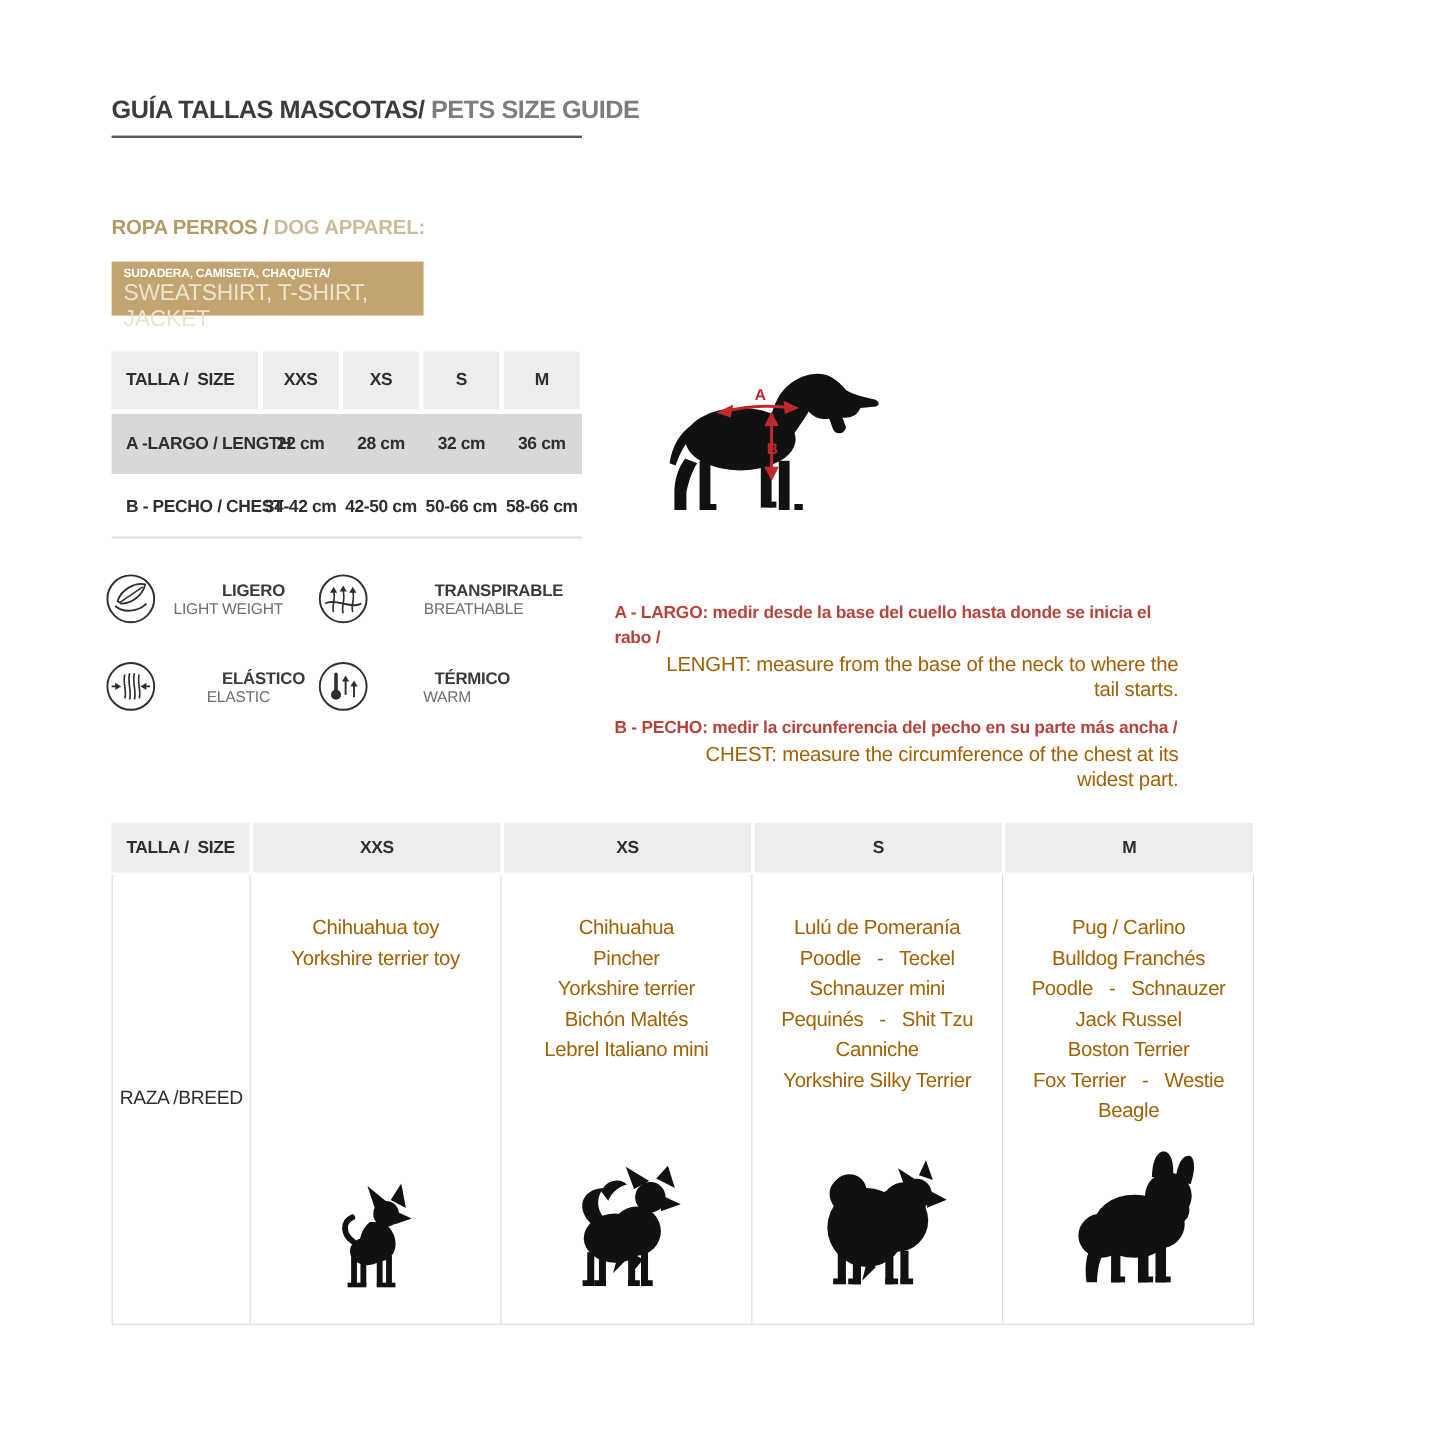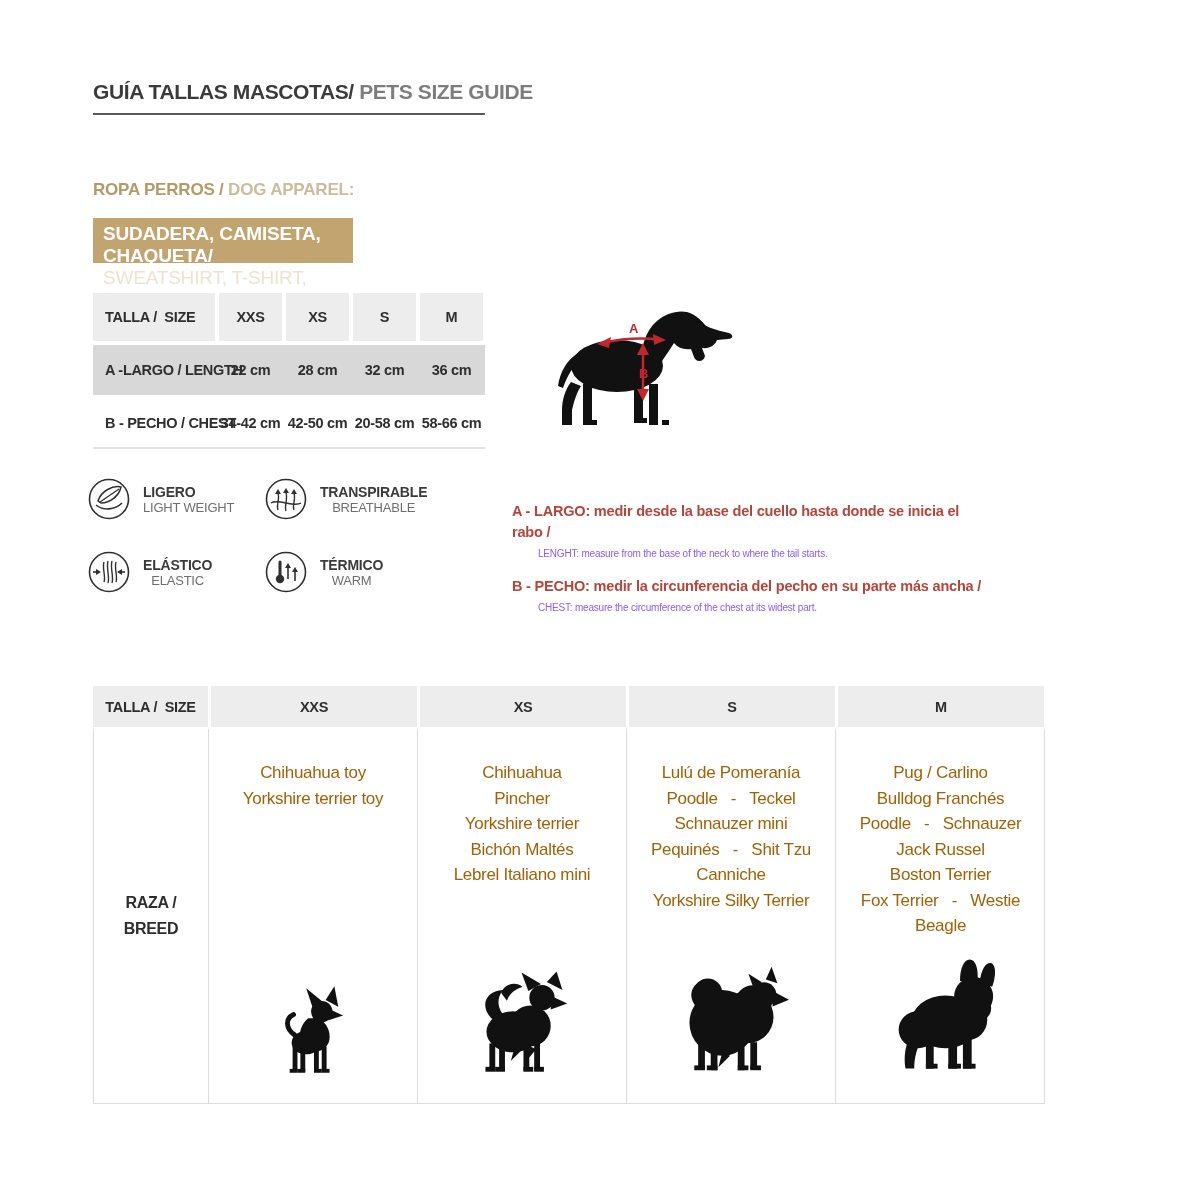--- a/index.html
+++ b/index.html
@@ -11,57 +11,57 @@
   .title { position:absolute; left:93px; top:80px; font-size:21px; font-weight:bold; letter-spacing:-0.4px; white-space:pre; }
   .title .t-es { color:#3b3b3b; }
   .title .t-en { color:#7d7d7d; }
   .title-rule { position:absolute; left:93px; top:113px; width:392px; height:2px; background:#5a5a5a; }
   .subtitle { position:absolute; left:93px; top:139px; font-size:17px; font-weight:bold; letter-spacing:-0.2px; white-space:pre;margin-top:41px; }
   .subtitle .s-es { color:#b39a66; }
   .subtitle .s-en { color:#cbbd9b; }
 
   
   .cat-box { position:absolute; left:93px; top:218px; width:260px; height:45px; background:#c2a471; padding:5px 10px 0 10px; }
-  .cat-box .c1 { color:#ffffff; font-weight:bold; font-size:19px; letter-spacing:-0.2px; }
+  .cat-box .c1 { color:#ffffff; font-weight:bold; font-size:10px; letter-spacing:-0.2px; }
   .cat-box .c2 { color:#ece4cf; font-size:19px; letter-spacing:-0.2px; }
 
   
   .size-table { position:absolute; left:93px; top:293px; width:392px; }
   .st-row { display:grid; grid-template-columns:122px 63px 63px 63px 63px; column-gap:4px; }
   .st-head .cell { background:#ededed; height:48px; }
   .cell { display:flex; align-items:center; justify-content:center; font-weight:bold; font-size:14.5px; color:#2e2e2e; letter-spacing:-0.3px; white-space:pre; }
   .cell.lbl { justify-content:flex-start; padding-left:12px; }
   .st-a { margin-top:4px; background:#d8d8d8; height:50px; }
   .st-b { margin-top:4px; height:50px; border-bottom:2px solid #e3e3e3; }
 
   
   .diagram { position:absolute; left:545px; top:298px; width:220px; height:150px; }
 
   
   .feature { position:absolute; display:flex; align-items:center; gap:13px; }
-  .feature .txt .f1 { font-weight:bold; font-size:14px; color:#3a3a3a; letter-spacing:-0.2px; }
+  .feature .txt .f1 { font-weight:bold; font-size:14px; color:#3a3a3a; letter-spacing:-0.2px;margin-left:42px; }
   .feature .txt .f2 { font-size:13px; color:#6e6e6e; letter-spacing:-0.2px;text-align:center; }
   #feat-0 { left:88px; top:478px; }
   #feat-1 { left:265px; top:478px; }
   #feat-2 { left:88px; top:551px; }
   #feat-3 { left:265px; top:551px; }
 
   
   .notes { position:absolute; left:512px; top:501px; width:470px; }
   .note .es { font-weight:bold; font-size:14.5px; color:#b5453b; line-height:21px; letter-spacing:-0.2px; }
-  .note .en { font-size:10px; color:#8b5cf6; line-height:21px; margin-left:26px; letter-spacing:-0.2px; }
+  .note .en { font-size:17px; color:#a16207; line-height:21px; margin-left:26px; letter-spacing:-0.2px;text-align:right; }
 
   
   .breed-table { position:absolute; left:93px; top:686px; width:952px; }
   .bt-head { display:grid; grid-template-columns:115px 206px 206px 206px 206px; column-gap:3px; }
   .bt-head .cell { background:#ededed; height:41px; font-size:14.5px; }
   .bt-body { margin-top:2px; display:grid; grid-template-columns:115px 209px 209px 209px 209px; height:375px; border:1px solid #dcdcdc; border-top:none; }
   .bt-cell { position:relative; border-right:1px solid #dcdcdc; padding-top:31px; text-align:center; }
   .bt-cell:last-child { border-right:none; }
-  .raza-cell { display:flex; flex-direction:column; align-items:center; justify-content:center; padding-top:0; font-weight:bold; font-size:16px; line-height:26px; color:#2d2d2d; letter-spacing:-0.3px; }
+  .raza-cell { display:flex; flex-direction:row; align-items:center; justify-content:center; padding-top:0; font-weight:normal; font-size:16px; line-height:26px; color:#2d2d2d; letter-spacing:-0.3px; }
   .breed-line { font-size:17px; line-height:25.5px; color:#a16207; letter-spacing:-0.3px; white-space:pre; }
   .dog-slot { position:absolute; bottom:26px; left:0; width:100%; display:flex; justify-content:center; }
 </style>
 </head>
 <body>
 
 <div class="canvas">
 
   <div class="title"><span class="t-es">GUÍA TALLAS MASCOTAS/</span><span class="t-en"> PETS SIZE GUIDE</span></div>
   <div class="title-rule"></div>
@@ -84,21 +84,21 @@
       <div class="cell lbl">A -LARGO / LENGTH</div>
       <div class="cell">22 cm</div>
       <div class="cell">28 cm</div>
       <div class="cell">32 cm</div>
       <div class="cell">36 cm</div>
     </div>
     <div class="st-row st-b">
       <div class="cell lbl">B - PECHO / CHEST</div>
       <div class="cell">34-42 cm</div>
       <div class="cell">42-50 cm</div>
-      <div class="cell">20-58 cm</div>
+      <div class="cell">50-66 cm</div>
       <div class="cell">58-66 cm</div>
     </div>
   </div>
 
   <div class="diagram">
     <svg width="220" height="150" viewBox="0 0 220 150">
       <g fill="#111">
         <ellipse cx="72" cy="68" rx="46" ry="26"></ellipse>
         <path d="M94,72 C96,50 100,33 112,23 C120,16 132,12 142,14 C150,16 156,22 160,27 C166,31 176,33 184,35 C189,37 188,41 183,41 L172,42 C170,47 165,51 157,50 L160,58 C159,64 151,65 149,59 L146,51 C139,52 133,50 129,45 C123,55 117,62 113,70 Z"></path>
         <path d="M131,15 C140,12 147,17 149,26 C149,34 143,41 136,41 C129,39 127,30 128,21 Z"></path>

